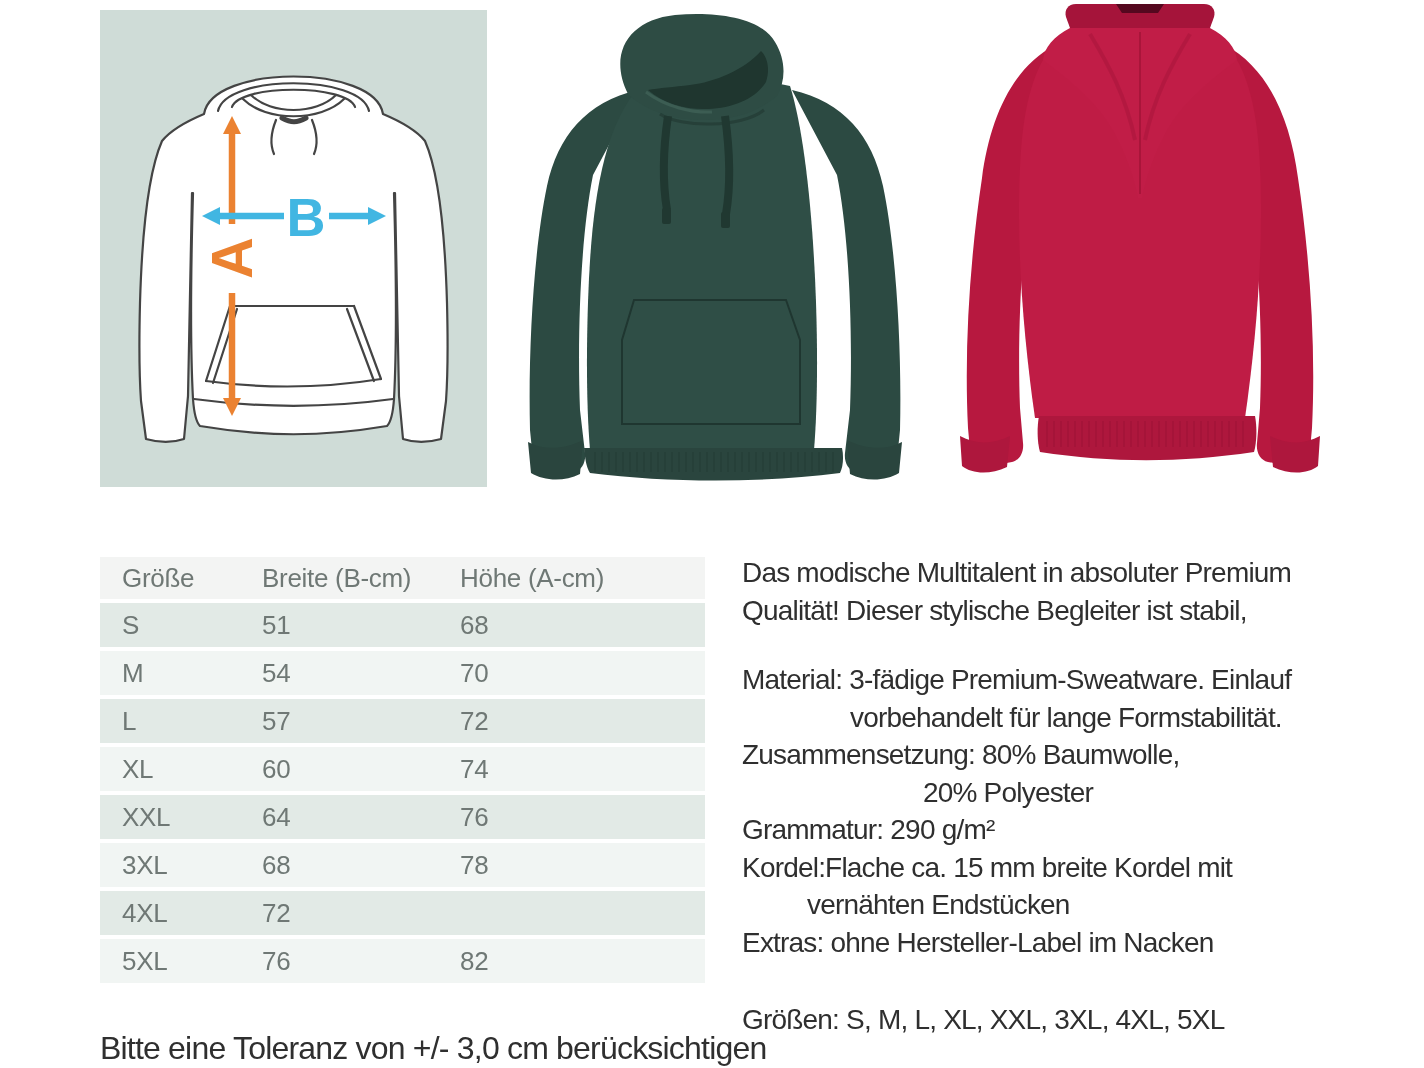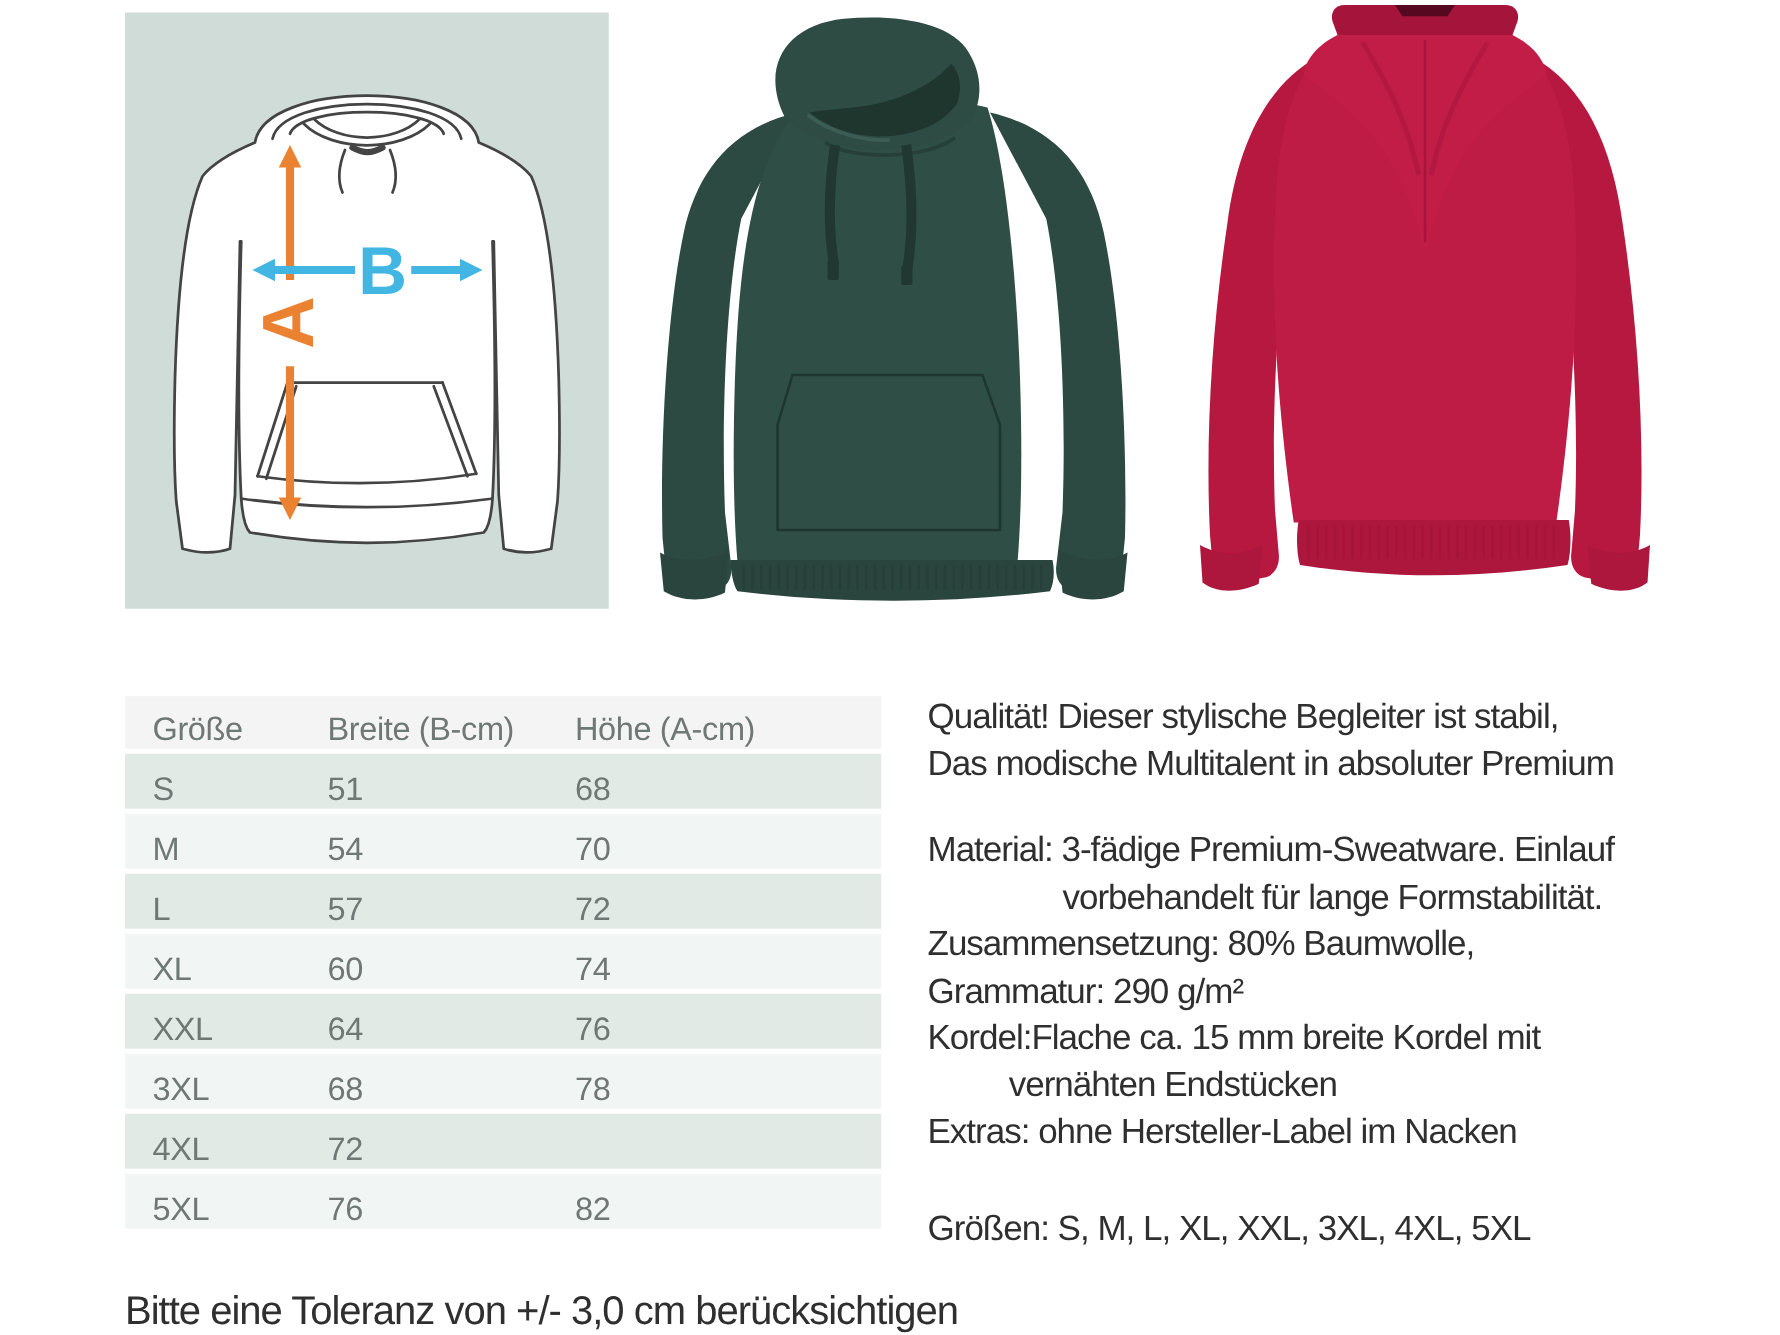--- a/index.html
+++ b/index.html
@@ -9,21 +9,21 @@
   
   .diagram-panel{position:absolute;left:100px;top:10px;width:387px;height:477px;background:#cfdcd7;}
 
   
   .product{position:absolute;}
   .product-green{left:520px;top:10px;width:390px;height:472px;}
   .product-red{left:940px;top:0px;width:400px;height:495px;}
 
   
   .size-table{position:absolute;left:100px;top:557px;width:605px;font-size:26px;color:#6f7875;letter-spacing:-0.3px;}
-  .st-row{display:flex;align-items:flex-end;height:44px;margin-bottom:4px;padding-left:22px;box-sizing:border-box;}
+  .st-row{display:flex;align-items:center;height:44px;margin-bottom:4px;padding-left:22px;box-sizing:border-box;}
   .st-row.header{height:42px;background:#f3f4f3;}
   .st-row.odd{background:#e2eae6;}
   .st-row.even{background:#f1f5f3;}
   .st-c1{width:140px;}
   .st-c2{width:198px;}
   .st-c3{flex:1;}
 
   
   .desc{position:absolute;left:742px;top:554px;width:640px;font-size:28px;line-height:37.5px;
         color:#2f2f2f;letter-spacing:-0.8px;}
@@ -196,25 +196,26 @@
       <div class="st-c2">72</div>
     </div>
     <div class="st-row even">
       <div class="st-c1">5XL</div>
       <div class="st-c2">76</div>
       <div class="st-c3">82</div>
     </div>
   </div>
 
   <div class="desc">
+    <div>Das modische Multitalent in absoluter Premium</div>
     <div>Qualität! Dieser stylische Begleiter ist stabil,</div>
-    <div>Das modische Multitalent in absoluter Premium</div>
     <div class="gap-top">Material: 3-fädige Premium-Sweatware. Einlauf</div>
     <div class="ind-a">vorbehandelt für lange Formstabilität.</div>
     <div>Zusammensetzung: 80% Baumwolle,</div>
+    <div class="ind-b">20% Polyester</div>
     <div>Grammatur: 290 g/m²</div>
     <div>Kordel:Flache ca. 15 mm breite Kordel mit</div>
     <div class="ind-c">vernähten Endstücken</div>
     <div>Extras: ohne Hersteller-Label im Nacken</div>
     <div class="gap-top2">Größen: S, M, L, XL, XXL, 3XL, 4XL, 5XL</div>
   </div>
 
   <div class="note">Bitte eine Toleranz von +/- 3,0 cm berücksichtigen</div>
 
 </div>

